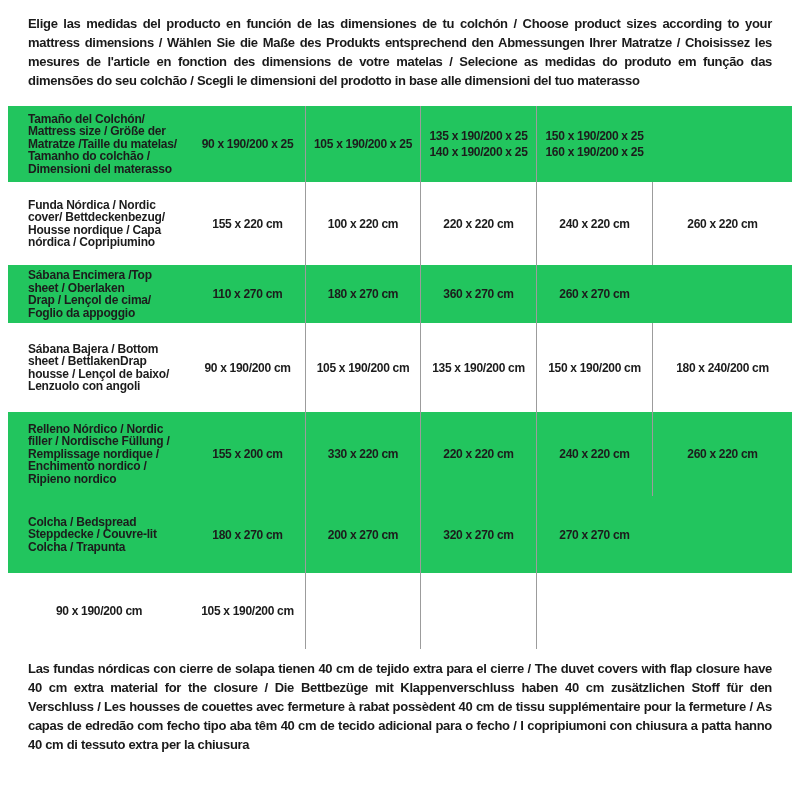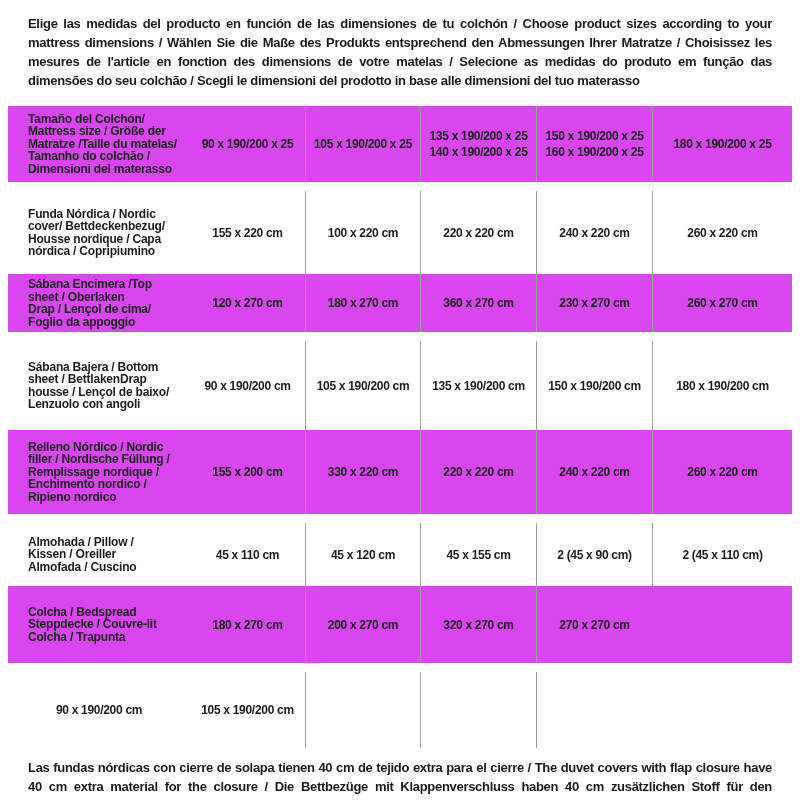--- a/index.html
+++ b/index.html
@@ -31,22 +31,22 @@
 
   .size-table {
     margin: 16px 8px 0 8px;
     width: 784px;
   }
   .t-row {
     display: grid;
     grid-template-columns: 182px 115px 115px 116px 116px 1fr;
     align-items: center;
   }
-  .t-row.shade { background: #d946ef; }
-  .t-row.plain { background: #ffffff; margin-top: 9px; }
+  .t-row.shade { background: #22c55e; }
+  .t-row.plain { background: #ffffff; }
 
   .t-label {
     padding-left: 20px;
     padding-right: 6px;
     font-size: 12px;
     line-height: 12.5px;
     font-weight: bold;
     letter-spacing: -0.2px;
     white-space: pre-line;
   }
@@ -81,82 +81,70 @@
 Mattress size / Größe der
 Matratze /Taille du matelas/
 Tamanho do colchão /
 Dimensioni del materasso</div>
       <div class="t-cell">90 x 190/200 x 25</div>
       <div class="t-cell">105 x 190/200 x 25</div>
       <div class="t-cell">135 x 190/200 x 25
 140 x 190/200 x 25</div>
       <div class="t-cell">150 x 190/200 x 25
 160 x 190/200 x 25</div>
-      <div class="t-cell">180 x 190/200 x 25</div>
     </div>
 
     <div class="t-row plain" style="min-height:83px">
       <div class="t-label">Funda Nórdica /  Nordic
 cover/ Bettdeckenbezug/
 Housse nordique  / Capa
 nórdica / Copripiumino</div>
       <div class="t-cell">155 x 220 cm</div>
       <div class="t-cell">100 x 220 cm</div>
       <div class="t-cell">220 x 220 cm</div>
       <div class="t-cell">240 x 220 cm</div>
       <div class="t-cell">260 x 220 cm</div>
     </div>
 
     <div class="t-row shade" style="min-height:58px">
       <div class="t-label">Sábana Encimera /Top
 sheet / Oberlaken
 Drap / Lençol de cima/
 Foglio da appoggio</div>
-      <div class="t-cell">120 x 270 cm</div>
+      <div class="t-cell">110 x 270 cm</div>
       <div class="t-cell">180 x 270 cm</div>
       <div class="t-cell">360 x 270 cm</div>
-      <div class="t-cell">230 x 270 cm</div>
       <div class="t-cell">260 x 270 cm</div>
     </div>
 
     <div class="t-row plain" style="min-height:89px">
       <div class="t-label">Sábana Bajera / Bottom
 sheet / BettlakenDrap
 housse / Lençol de baixo/
 Lenzuolo con angoli</div>
       <div class="t-cell">90 x 190/200 cm</div>
       <div class="t-cell">105 x 190/200 cm</div>
       <div class="t-cell">135 x 190/200 cm</div>
       <div class="t-cell">150 x 190/200 cm</div>
-      <div class="t-cell">180 x 190/200 cm</div>
+      <div class="t-cell">180 x 240/200 cm</div>
     </div>
 
     <div class="t-row shade" style="min-height:84px">
       <div class="t-label">Relleno Nórdico / Nordic
 filler / Nordische Füllung /
 Remplissage nordique /
 Enchimento nordico /
 Ripieno nordico</div>
       <div class="t-cell">155 x 200 cm</div>
       <div class="t-cell">330 x 220 cm</div>
       <div class="t-cell">220 x 220 cm</div>
       <div class="t-cell">240 x 220 cm</div>
       <div class="t-cell">260 x 220 cm</div>
     </div>
 
-    <div class="t-row plain" style="min-height:63px">
-      <div class="t-label">Almohada  / Pillow /
-Kissen / Oreiller
-Almofada / Cuscino</div>
-      <div class="t-cell">45 x 110 cm</div>
-      <div class="t-cell">45 x 120 cm</div>
-      <div class="t-cell">45 x 155 cm</div>
-      <div class="t-cell">2 (45 x 90 cm)</div>
-      <div class="t-cell">2 (45 x 110 cm)</div>
-    </div>
 
     <div class="t-row shade" style="min-height:77px">
       <div class="t-label">Colcha / Bedspread
 Steppdecke / Couvre-lit
 Colcha / Trapunta</div>
       <div class="t-cell">180 x 270 cm</div>
       <div class="t-cell">200 x 270 cm</div>
       <div class="t-cell">320 x 270 cm</div>
       <div class="t-cell">270 x 270 cm</div>
     </div>

